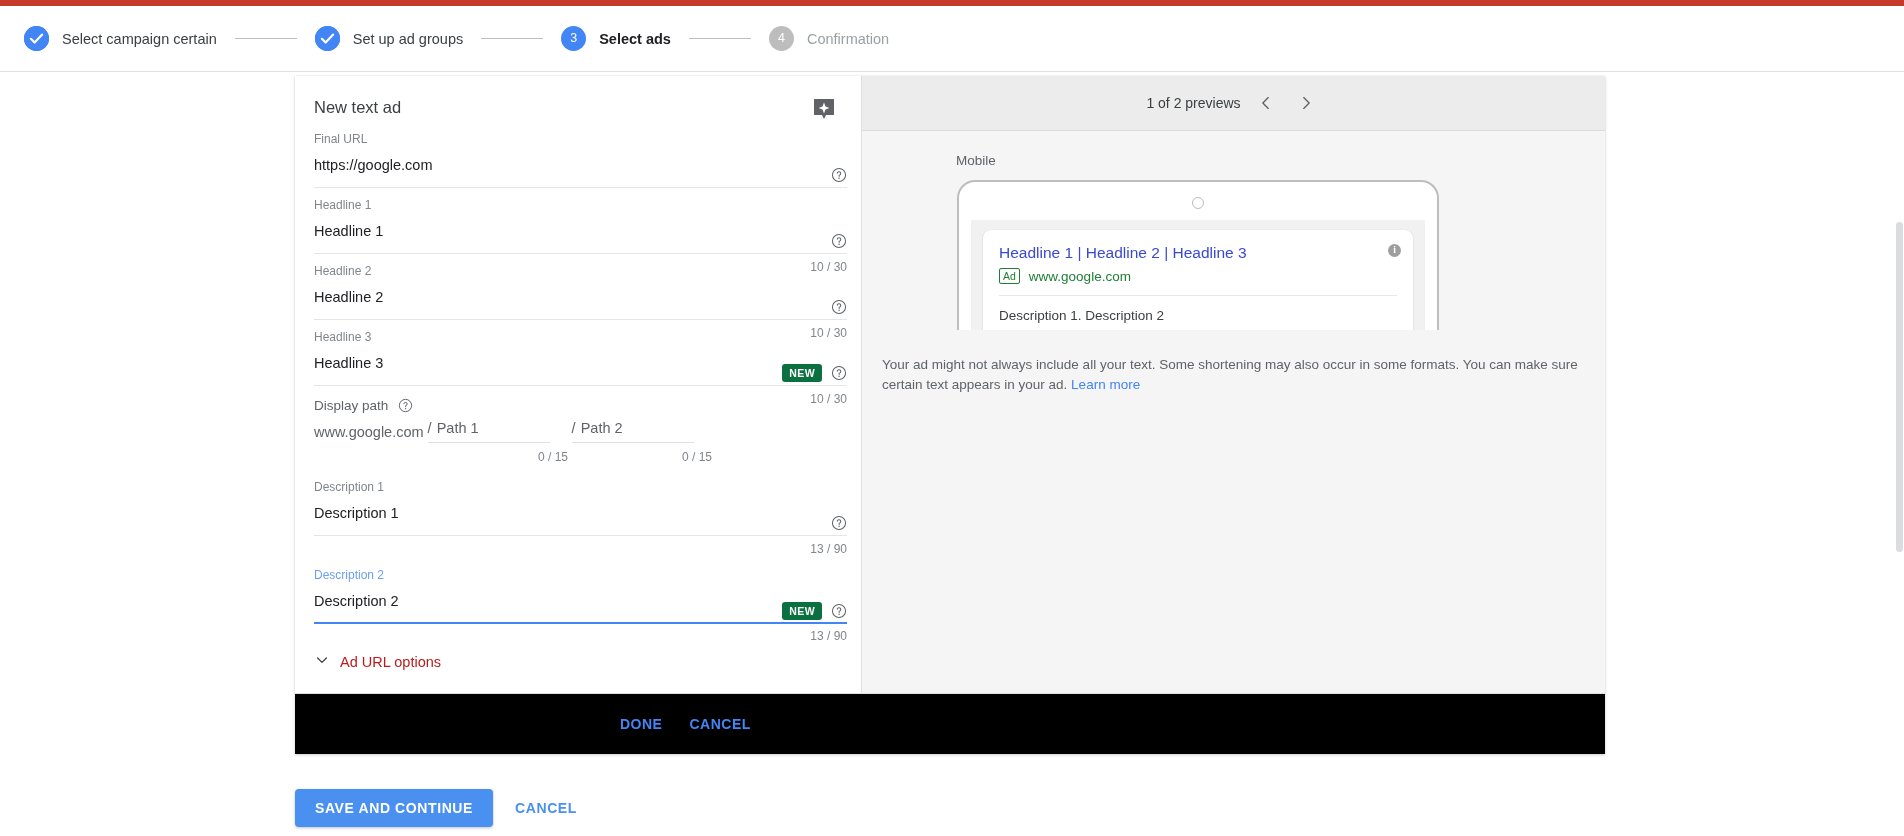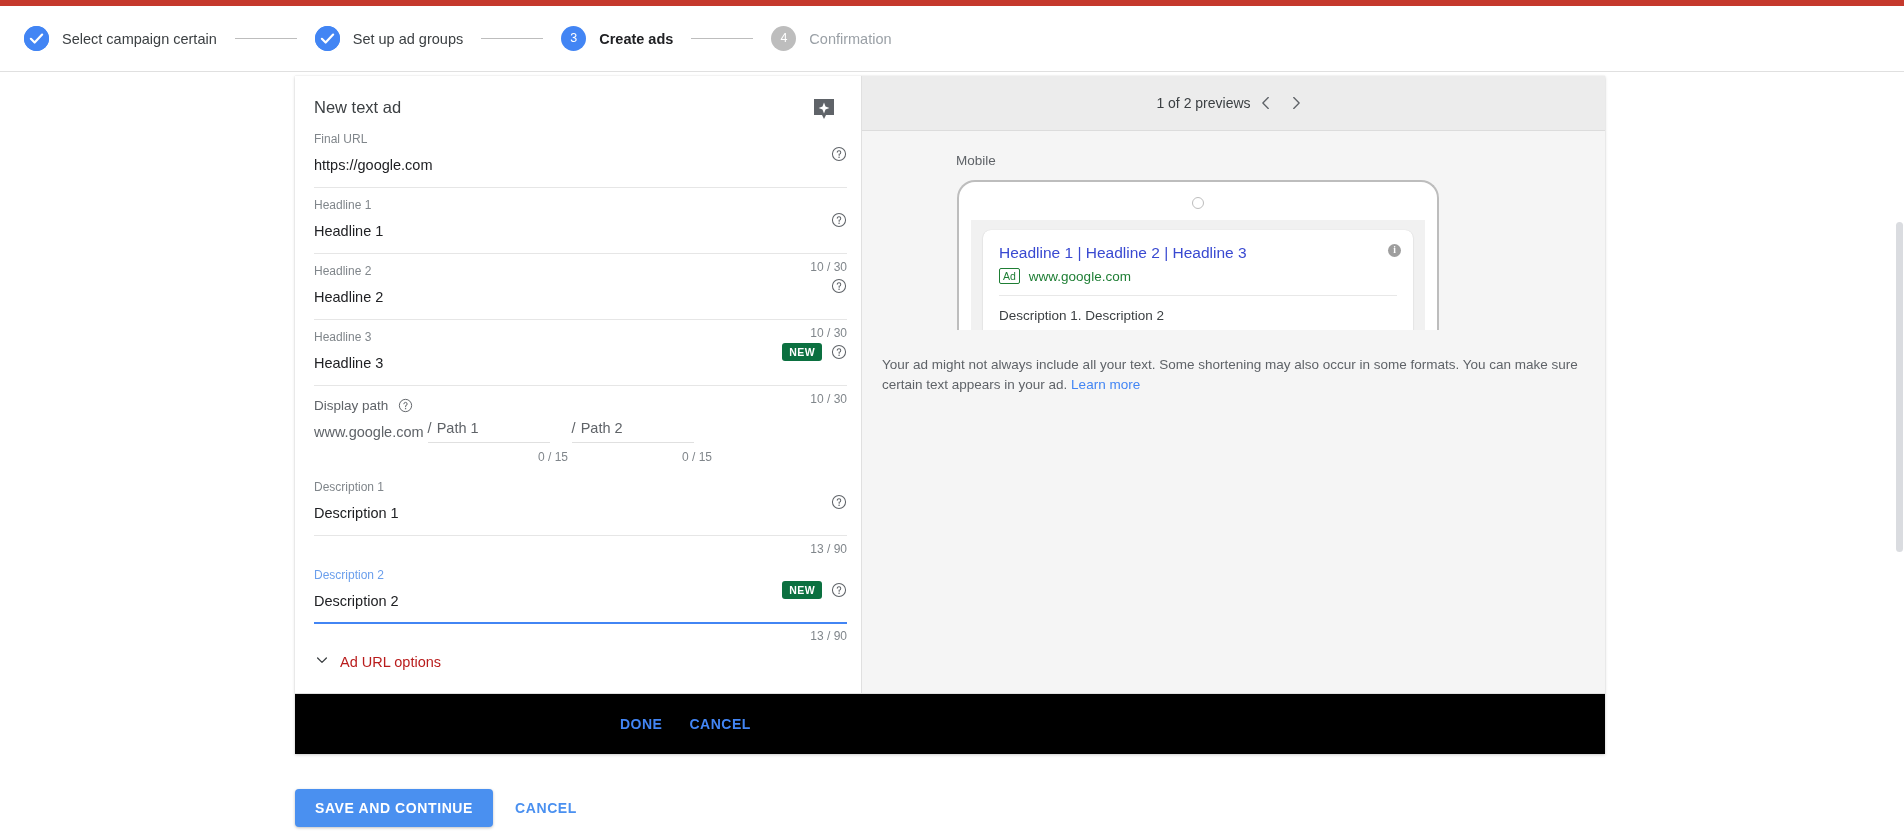--- a/index.html
+++ b/index.html
@@ -139,21 +139,21 @@
     font-size: 14.5px;
     color: #202124;
     line-height: 24px;
     height: 34px;
     display: flex;
     align-items: center;
   }
   .field-right {
     position: absolute;
     right: 0;
-    top: 15px;
+    top: 36px;
     display: flex;
     align-items: center;
     gap: 9px;
     height: 34px;
   }
   .help-icon {
     width: 16px; height: 16px;
     flex: 0 0 auto;
     display: block;
   }
@@ -225,20 +225,21 @@
     display: flex;
     flex-direction: column;
   }
   .preview-header {
     height: 54px;
     background: #ececec;
     border-bottom: 1px solid #dcdcdc;
     display: flex;
     align-items: center;
     justify-content: center;
+    gap: 10px;
   }
   .preview-count {
     font-size: 14px;
     color: #3c4043;
   }
   .nav-arrow {
     width: 30px; height: 30px;
     display: flex; align-items: center; justify-content: center;
     color: #5f6368;
   }
@@ -417,21 +418,21 @@
     </div>
     <div class="step-label">Set up ad groups</div>
   </div>
 
   <div class="step-connector"></div>
 
   <div class="step">
     <div class="step-marker active">
       <span class="num">3</span>
     </div>
-    <div class="step-label bold">Create ads</div>
+    <div class="step-label bold">Select ads</div>
   </div>
 
   <div class="step-connector"></div>
 
   <div class="step">
     <div class="step-marker todo">
       <span class="num">4</span>
     </div>
     <div class="step-label muted">Confirmation</div>
   </div>

